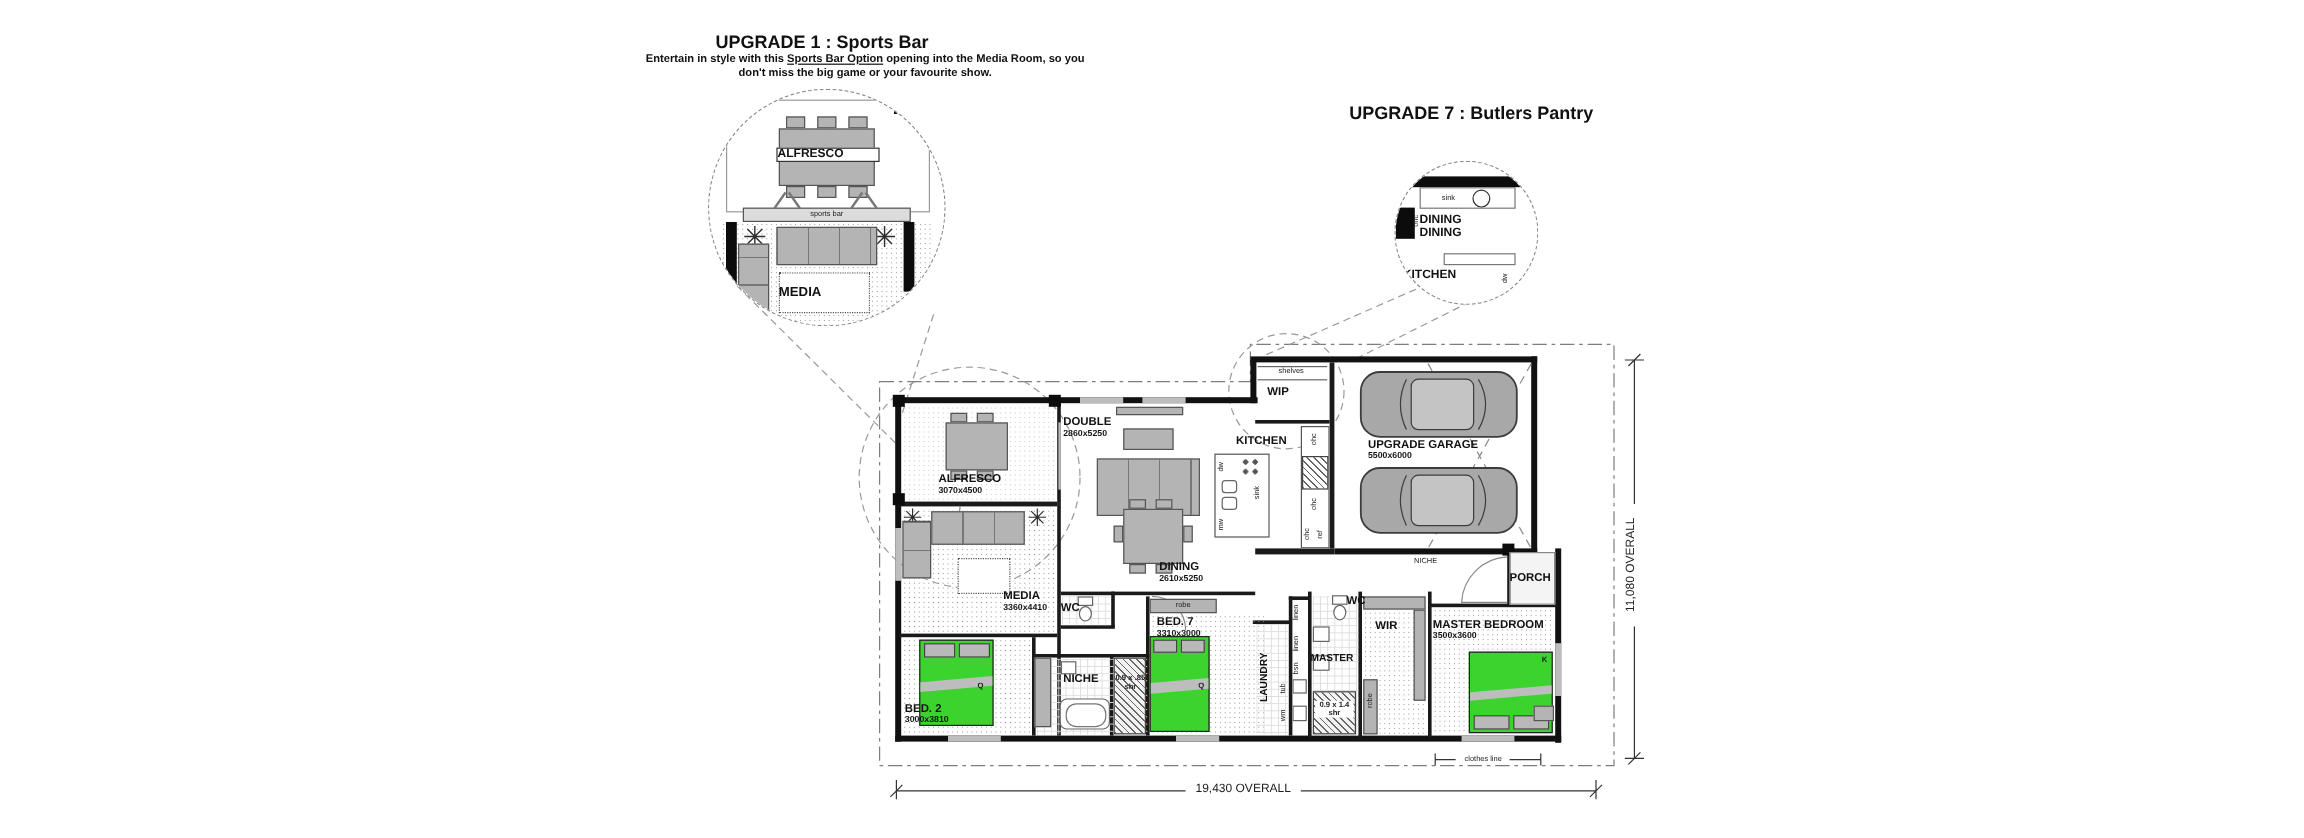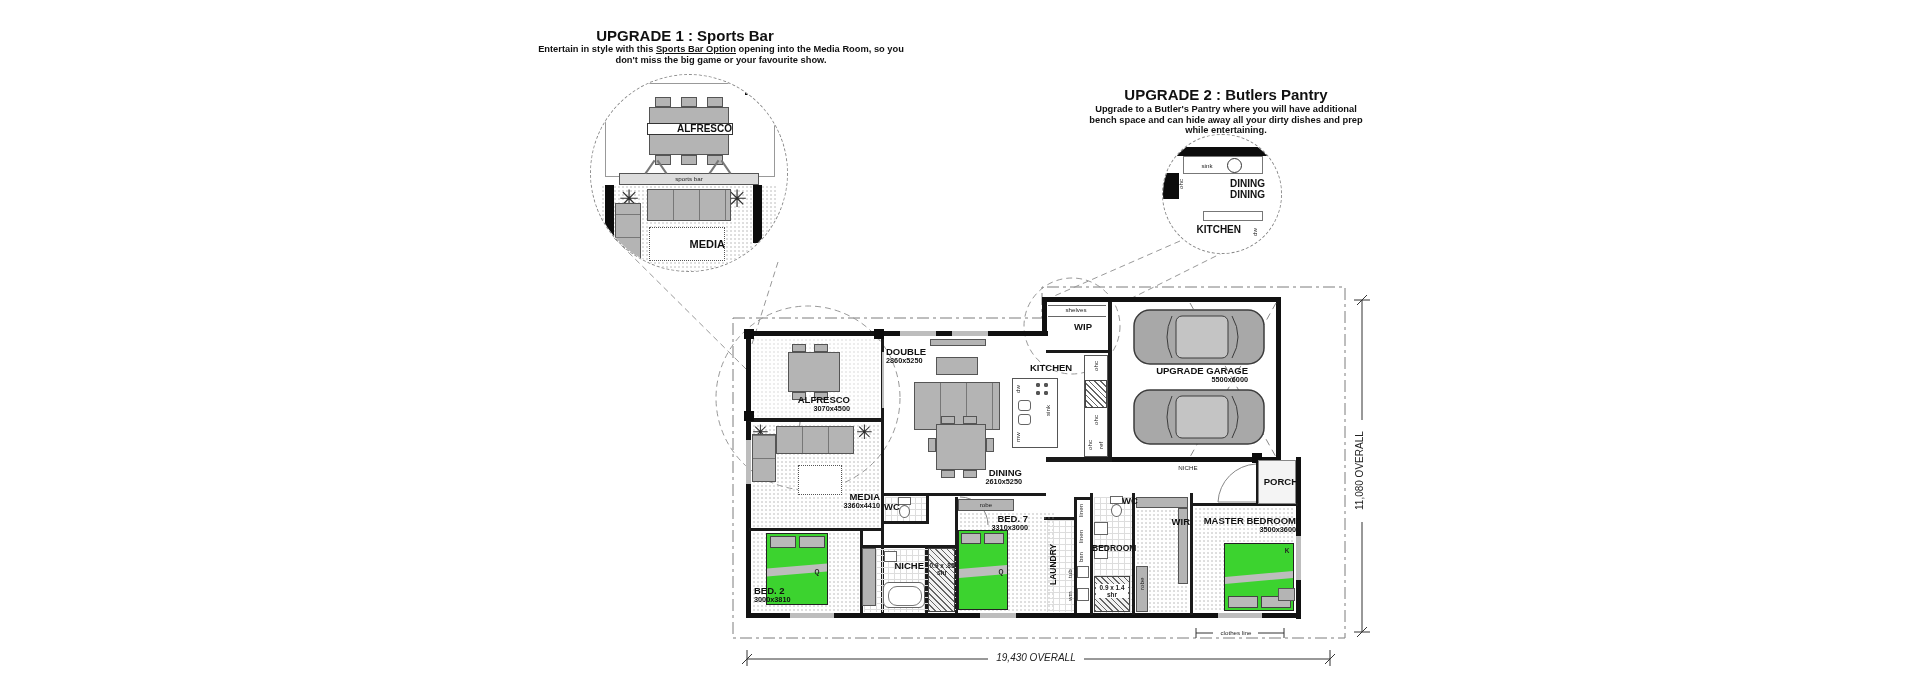--- a/index.html
+++ b/index.html
@@ -1,19 +1,19 @@
 <!DOCTYPE html>
 <html style="--bed-green: #3cd32f;"><head>
 <meta charset="utf-8">
 <style>
   html,body{margin:0;padding:0;background:#fff;}
   #canvas{position:relative;width:1920px;height:698px;background:#fff;overflow:hidden;
           font-family:"Liberation Sans",sans-serif;color:#111;}
   .abs{position:absolute;}
-  .lbl{position:absolute;font-weight:700;font-size:9.5px;line-height:10px;text-align:right;color:#111;white-space:nowrap;}
+  .lbl{position:absolute;font-weight:700;font-size:9.5px;line-height:10px;text-align:left;color:#111;white-space:nowrap;}
   .dims{font-weight:700;font-size:7.3px;line-height:8.5px;display:block;}
   .tiny{position:absolute;font-weight:700;font-size:6.4px;line-height:7px;text-align:center;color:#222;}
   .micro{position:absolute;font-weight:400;font-size:6.2px;line-height:7px;text-align:center;color:#222;}
   .v{writing-mode:vertical-rl;transform:rotate(180deg);text-align:center;}
   .wallseg{position:absolute;background:#bdbdbd;}
   .post{position:absolute;background:#0c0c0c;width:10px;height:10px;}
   .gray{position:absolute;background:#b4b4b4;border:1px solid #555;box-sizing:border-box;}
   .whitebox{position:absolute;background:#fff;border:1px solid #666;box-sizing:border-box;}
   .sofa{position:absolute;background:#b4b4b4;border:1px solid #555;box-sizing:border-box;
         background-image:repeating-linear-gradient(90deg,transparent 0 25px,#777 25px 26px);}
@@ -137,22 +137,21 @@
     <div class="abs" style="left:14px;top:110px;width:9px;height:58px;background:#0c0c0c;"></div>
     <div class="abs" style="left:162px;top:110px;width:9px;height:58px;background:#0c0c0c;"></div>
     <div class="plant" style="left:28px;top:112px;">✳</div>
     <div class="plant" style="left:136px;top:112px;">✳</div>
     <div class="sofa" style="left:56px;top:114px;width:84px;height:32px;"></div>
     <div class="sofav" style="left:24px;top:128px;width:26px;height:58px;"></div>
     <div class="abs" style="left:58px;top:152px;width:76px;height:34px;background:#fff;border:1px dotted #555;box-sizing:border-box;"></div>
     <div class="lbl" style="left:58px;top:164px;width:76px;font-size:11px;">MEDIA</div>
   </div>
 
-  <div class="ttl" style="left:1076px;top:86px;width:300px;">UPGRADE 2 : Butlers Pantry</div>
-  <div class="desc" style="left:1082px;top:104px;width:288px;">Upgrade to a Butler's Pantry where you will have additional bench space and can hide away all your dirty dishes and prep while entertaining.</div>
+  <div class="ttl" style="left:1076px;top:86px;width:300px;">UPGRADE 7 : Butlers Pantry</div>
 
   <div class="circ" style="left:1162px;top:134px;width:118px;height:118px;">
     <div class="abs" style="left:4px;top:12px;width:100px;height:9px;background:#0c0c0c;"></div>
     <div class="abs" style="left:0px;top:38px;width:16px;height:26px;background:#0c0c0c;"></div>
     <div class="whitebox" style="left:20px;top:21px;width:80px;height:18px;border-color:#777;"></div>
     <div class="abs" style="left:64px;top:23px;width:13px;height:13px;border:1px solid #333;border-radius:50%;"></div>
     <div class="micro" style="left:30px;top:27px;width:28px;">sink</div>
     <div class="micro v" style="left:14px;top:38px;height:22px;">ohc</div>
     <div class="lbl" style="left:20px;top:44px;width:82px;font-size:10px;">DINING</div>
     <div class="lbl" style="left:20px;top:55px;width:82px;font-size:10px;">DINING</div>
@@ -268,27 +267,27 @@
   <div class="lbl" style="left:754px;top:586px;width:64px;text-align:left;"><span>BED. 2</span><span class="dims">3000x3810</span></div>
   <div class="lbl" style="left:886px;top:561px;width:38px;">NICHE</div>
   <div class="tiny" style="left:927px;top:562px;width:30px;white-space:normal;">0.9 x .85 shr</div>
   <div class="lbl v" style="left:1048px;top:528px;height:72px;font-size:8.5px;">LAUNDRY</div>
   <div class="micro v" style="left:1077px;top:500px;height:20px;">linen</div>
   <div class="micro v" style="left:1077px;top:526px;height:20px;">linen</div>
   <div class="micro v" style="left:1077px;top:550px;height:14px;">bsn</div>
   <div class="micro v" style="left:1066px;top:568px;height:12px;">tub</div>
   <div class="micro v" style="left:1066px;top:590px;height:12px;">wm</div>
   <div class="lbl" style="left:1122px;top:496px;width:14px;">WC</div>
-  <div class="lbl" style="left:1092px;top:543px;width:42px;font-size:8.5px;">BEDROOM</div>
+  <div class="lbl" style="left:1092px;top:543px;width:42px;font-size:8.5px;">MASTER</div>
   <div class="tiny" style="left:1096px;top:584px;width:32px;white-space:normal;background:#fff;">0.9 x 1.4 shr</div>
   <div class="micro v" style="left:1138px;top:572px;height:24px;">robe</div>
   <div class="lbl" style="left:1146px;top:517px;width:44px;">WIR</div>
   <div class="lbl" style="left:1194px;top:516px;width:102px;"><span>MASTER BEDROOM</span><span class="dims">3500x3600</span></div>
   <div class="lbl" style="left:1258px;top:477px;width:40px;">PORCH</div>
   <div class="micro" style="left:1214px;top:629px;width:44px;">clothes line</div>
   <div class="tiny" style="left:812px;top:568px;width:10px;">Q</div>
   <div class="tiny" style="left:996px;top:568px;width:10px;">Q</div>
   <div class="tiny" style="left:1282px;top:547px;width:10px;">K</div>
 
-  <div class="dimlbl" style="left:988px;top:652px;width:90px;font-style:italic;">19,430 OVERALL</div>
+  <div class="dimlbl" style="left:988px;top:652px;width:90px;">19,430 OVERALL</div>
   <div class="dimlbl v" style="left:1354px;top:420px;height:96px;padding:3px 0;">11,080 OVERALL</div>
 
 </div>
 
 </body></html>

